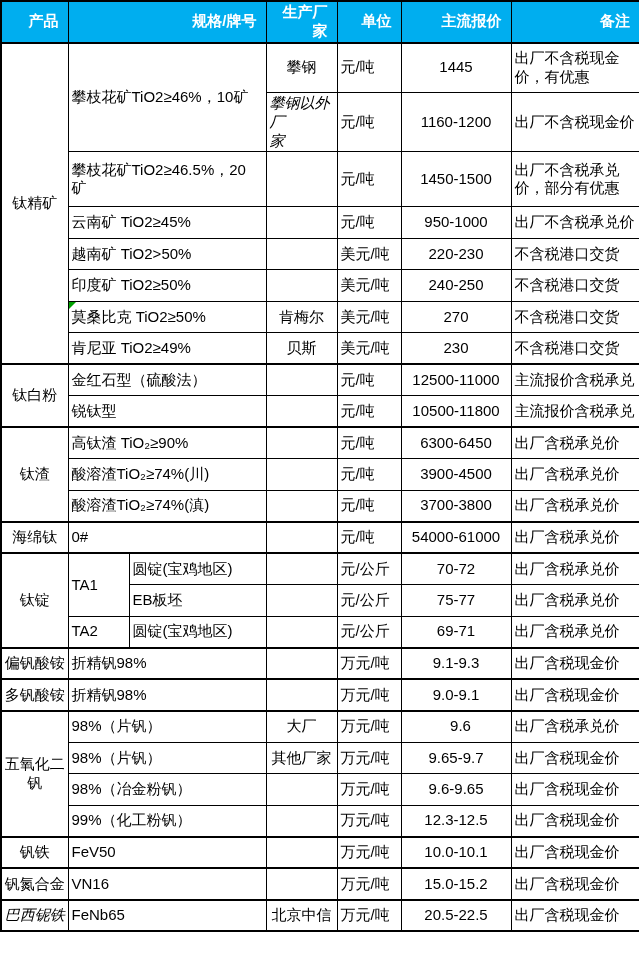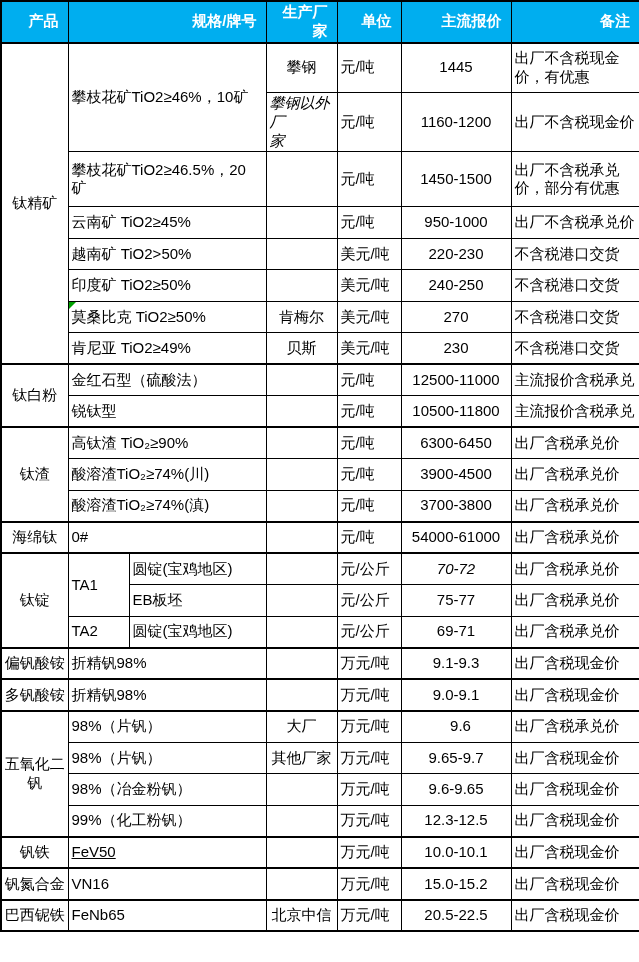--- a/index.html
+++ b/index.html
@@ -165,21 +165,21 @@
           <td data-name="unit-cell" style="text-align: left;">元/吨</td>
           <td data-name="price-cell" style="text-align: center;">54000-61000</td>
           <td data-name="note-cell" style="text-align: left;">出厂含税承兑价</td>
         </tr>
         <tr data-name="table-row" class="grp" style="height: 31.5px;">
           <td rowspan="3" data-name="product-cell" style="text-align: center;">钛锭</td>
           <td rowspan="2" data-name="spec-cell" style="text-align: left;">TA1</td>
           <td data-name="spec-sub-cell" style="text-align: left;">圆锭(宝鸡地区)</td>
           <td data-name="manufacturer-cell" style="text-align: center;"></td>
           <td data-name="unit-cell" style="text-align: left;">元/公斤</td>
-          <td data-name="price-cell" style="text-align: center; font-style: italic;">70-72</td>
+          <td data-name="price-cell" style="text-align: center;">70-72</td>
           <td data-name="note-cell" style="text-align: left;">出厂含税承兑价</td>
         </tr>
         <tr data-name="table-row" style="height: 31.5px;">
           <td data-name="spec-sub-cell" style="text-align: left;">EB板坯</td>
           <td data-name="manufacturer-cell" style="text-align: center;"></td>
           <td data-name="unit-cell" style="text-align: left;">元/公斤</td>
           <td data-name="price-cell" style="text-align: center;">75-77</td>
           <td data-name="note-cell" style="text-align: left;">出厂含税承兑价</td>
         </tr>
         <tr data-name="table-row" style="height: 31.5px;">
@@ -230,36 +230,36 @@
         </tr>
         <tr data-name="table-row" style="height: 31.5px;">
           <td colspan="2" data-name="spec-cell" style="text-align: left;">99%（化工粉钒）</td>
           <td data-name="manufacturer-cell" style="text-align: center;"></td>
           <td data-name="unit-cell" style="text-align: left;">万元/吨</td>
           <td data-name="price-cell" style="text-align: center;">12.3-12.5</td>
           <td data-name="note-cell" style="text-align: left;">出厂含税现金价</td>
         </tr>
         <tr data-name="table-row" class="grp" style="height: 31.5px;">
           <td data-name="product-cell" style="text-align: center;">钒铁</td>
-          <td colspan="2" data-name="spec-cell" style="text-align: left; text-decoration: underline;">FeV50</td>
+          <td colspan="2" data-name="spec-cell" style="text-align: left;">FeV50</td>
           <td data-name="manufacturer-cell" style="text-align: center;"></td>
           <td data-name="unit-cell" style="text-align: left;">万元/吨</td>
           <td data-name="price-cell" style="text-align: center;">10.0-10.1</td>
           <td data-name="note-cell" style="text-align: left;">出厂含税现金价</td>
         </tr>
         <tr data-name="table-row" class="grp" style="height: 31.5px;">
           <td data-name="product-cell" style="text-align: center;">钒氮合金</td>
           <td colspan="2" data-name="spec-cell" style="text-align: left;">VN16</td>
           <td data-name="manufacturer-cell" style="text-align: center;"></td>
           <td data-name="unit-cell" style="text-align: left;">万元/吨</td>
           <td data-name="price-cell" style="text-align: center;">15.0-15.2</td>
           <td data-name="note-cell" style="text-align: left;">出厂含税现金价</td>
         </tr>
         <tr data-name="table-row" class="grp" style="height: 31.5px;">
-          <td data-name="product-cell" style="text-align: center;">巴西铌铁</td>
+          <td data-name="product-cell" style="text-align: center; font-style: italic;">巴西铌铁</td>
           <td colspan="2" data-name="spec-cell" style="text-align: left;">FeNb65</td>
           <td data-name="manufacturer-cell" style="text-align: center;">北京中信</td>
           <td data-name="unit-cell" style="text-align: left;">万元/吨</td>
           <td data-name="price-cell" style="text-align: center;">20.5-22.5</td>
           <td data-name="note-cell" style="text-align: left;">出厂含税现金价</td>
         </tr>
       </tbody>
   </table>
 </div>
 

